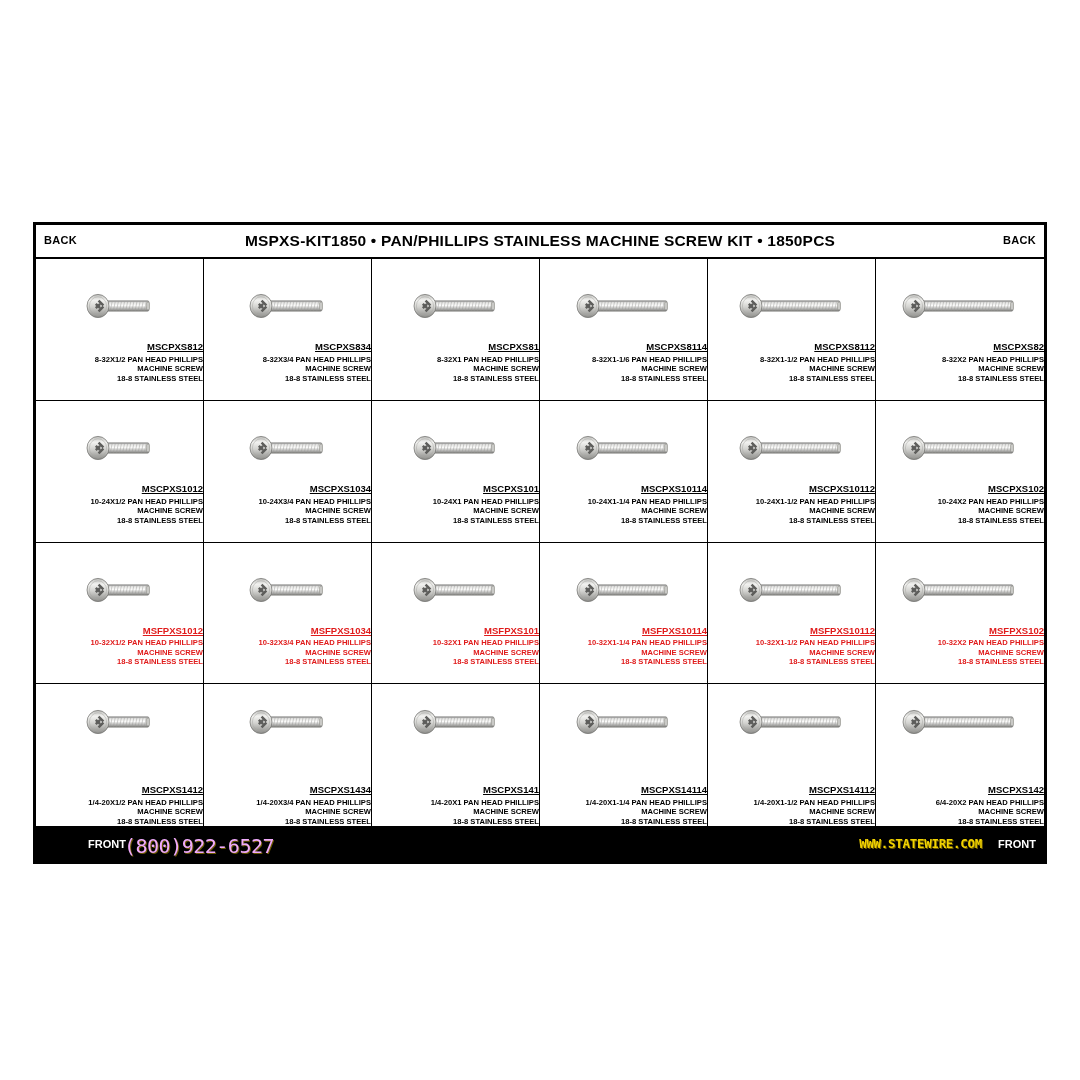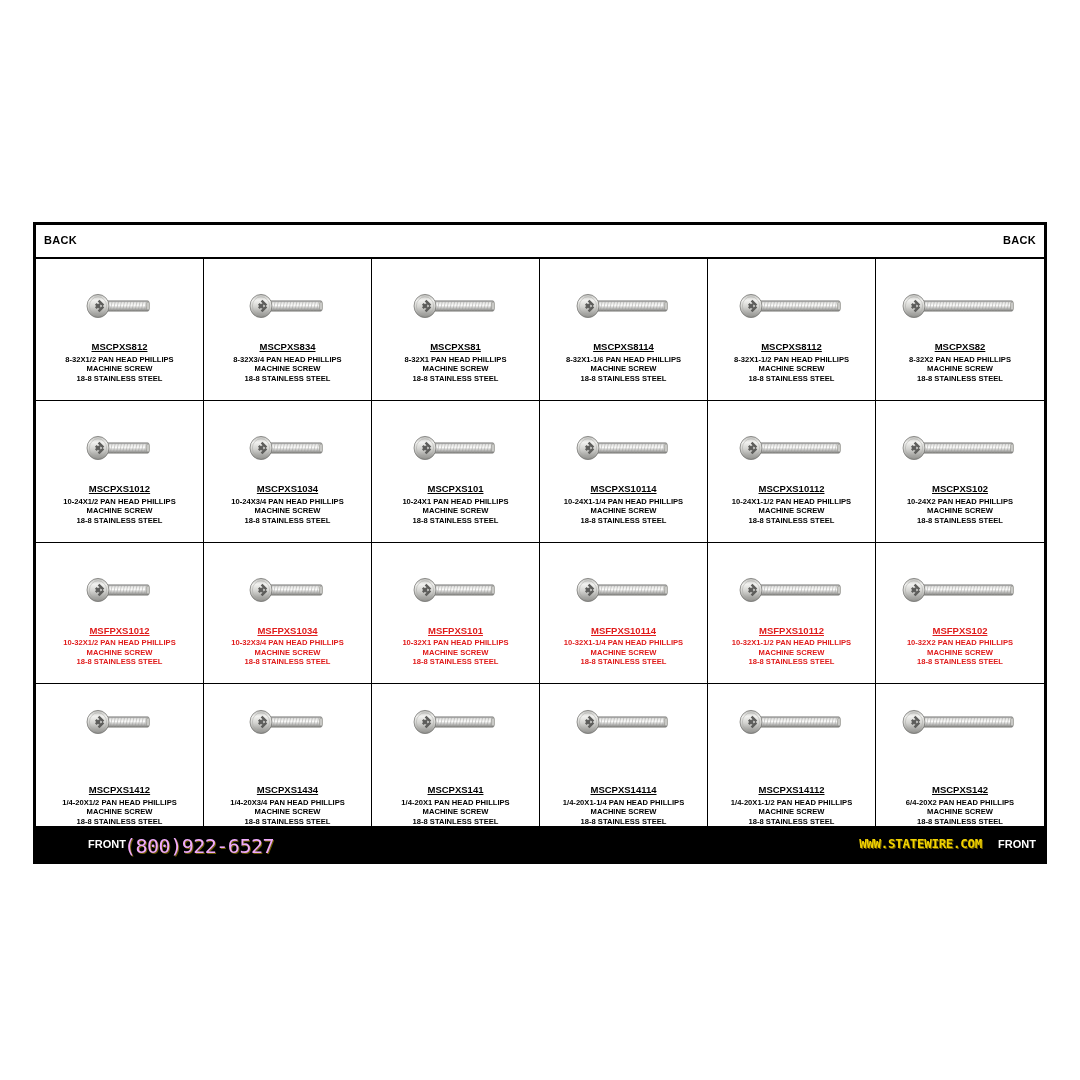--- a/index.html
+++ b/index.html
@@ -77,21 +77,21 @@
   .grid > .cell:nth-child(n+19) { border-bottom: none; gap: 36px; }
 
   .screw-wrap {
     height: 70px;
     display: flex;
     align-items: center;
     justify-content: center;
     width: 100%;
   }
   .text-block {
-    text-align: center;
+    text-align: right;
     line-height: 1.25;
     width: 100%;
   }
   .part-no {
     font-size: 9.5px;
     font-weight: bold;
     text-decoration: underline;
     color: #000;
     display: block;
     margin-bottom: 2px;
@@ -162,20 +162,21 @@
 </style>
 </head>
 <body>
 
 <div id="page">
 
   <div class="label-card">
 
     <div class="header-bar">
       <span class="corner-tag left">BACK</span>
+      <span class="kit-title">MSPXS-KIT1850 • PAN/PHILLIPS STAINLESS MACHINE SCREW KIT • 1850PCS</span>
       <span class="corner-tag right">BACK</span>
     </div>
 
     <div class="grid" id="grid">
         <div class="cell">
           <div class="screw-wrap">
   <svg class="screw" width="74" height="30" viewBox="0 0 74 30">
     <defs>
       <linearGradient id="g52s" x1="0" y1="0" x2="0" y2="1">
         <stop offset="0%" stop-color="#8d8d8d"></stop>

